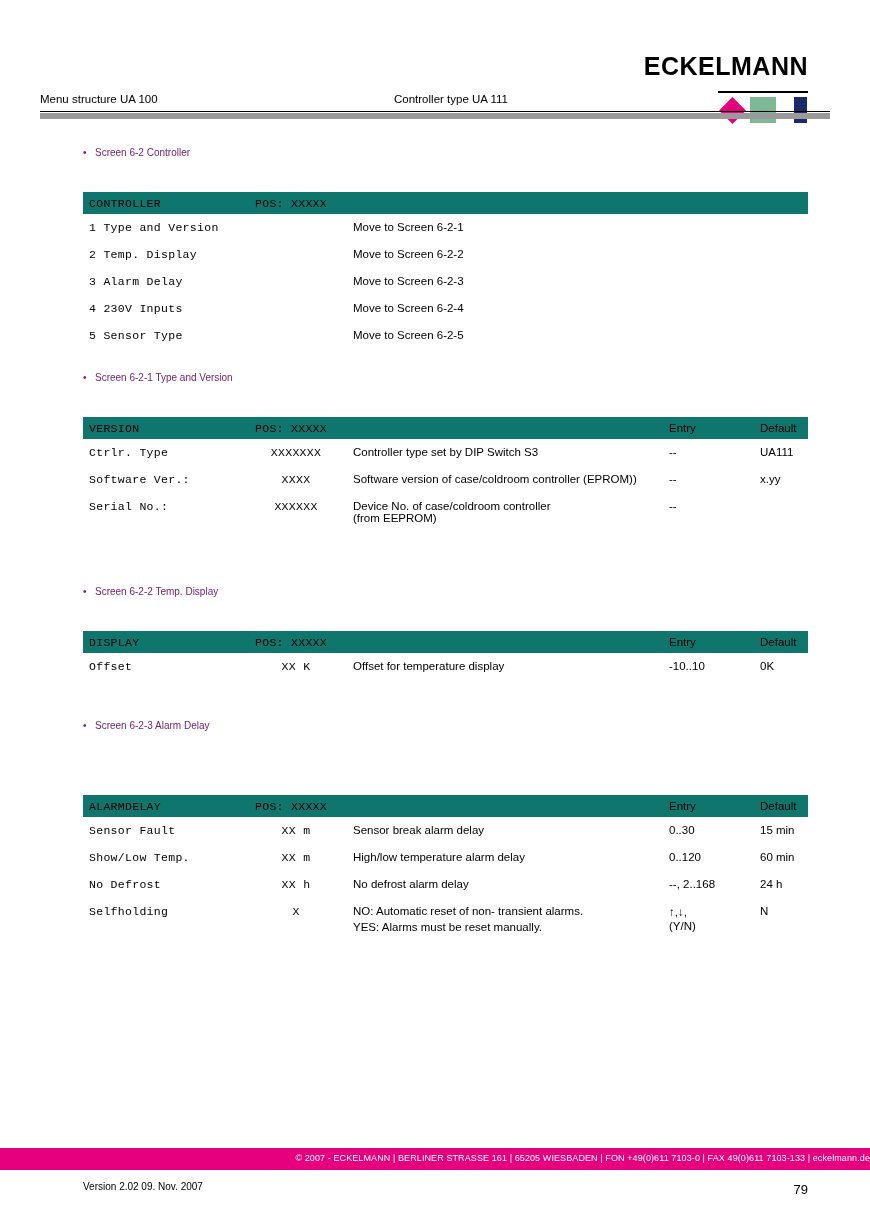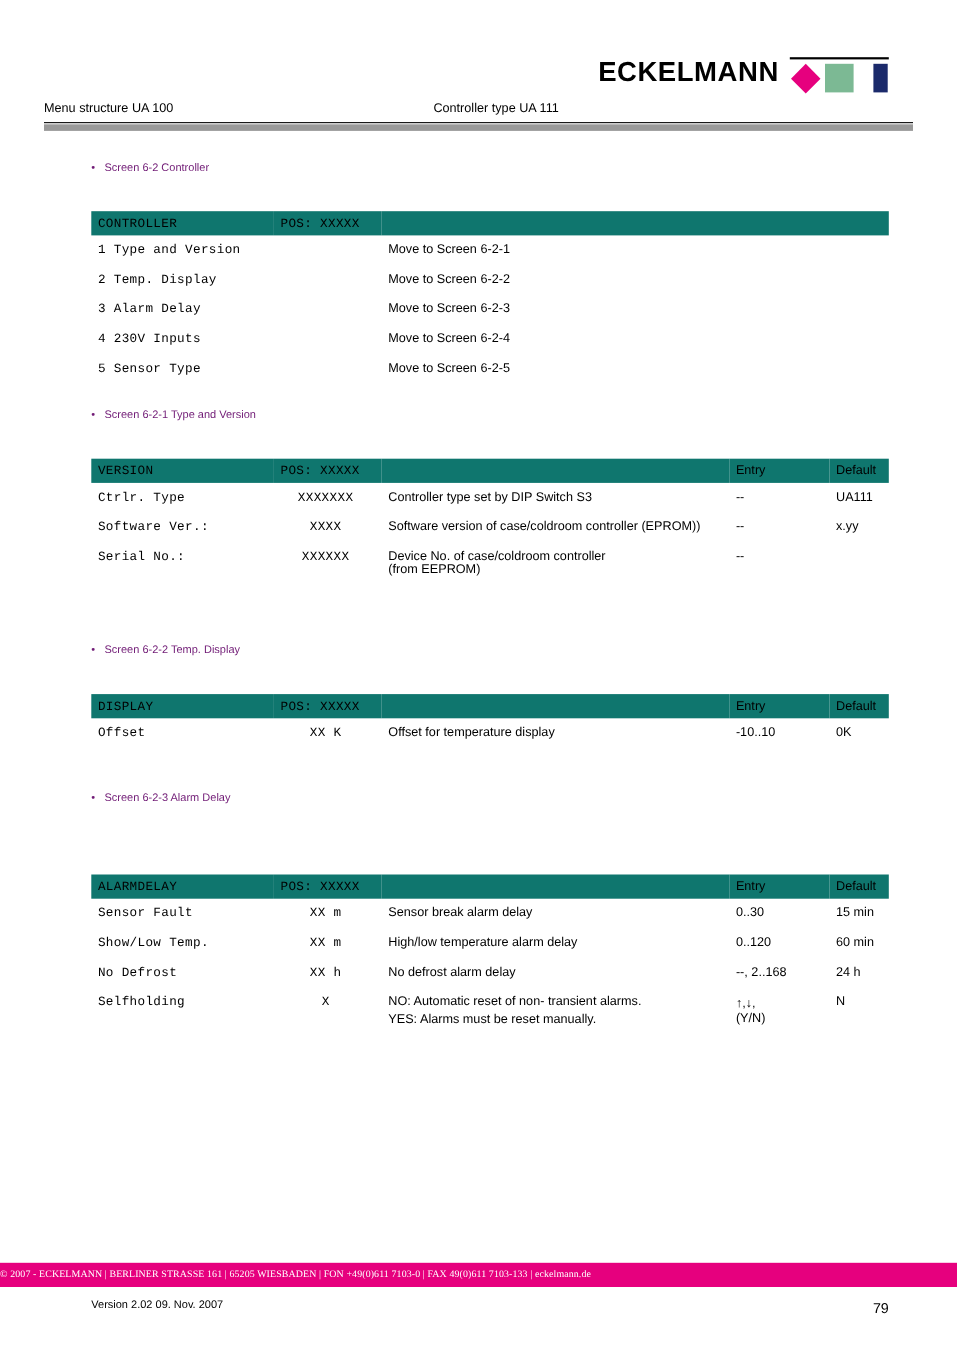--- a/index.html
+++ b/index.html
@@ -20,22 +20,23 @@
     width: 870px;
     height: 1230px;
   }
 
   
   .brand {
     position: absolute;
     top: 52px;
     right: 62px;
     display: flex;
-    align-items: flex-start;
+    align-items: flex-end;
     gap: 10px;
+    flex-direction: column;
   }
   .brand-text {
     font-size: 25px;
     font-weight: bold;
     letter-spacing: 0.5px;
     color: #000;
   }
   .logo {
     display: flex;
     align-items: flex-start;
@@ -165,25 +166,24 @@
     left: 0;
     top: 1148px;
     width: 870px;
     height: 22px;
     background: #e6007e;
   }
   .footer-text {
     position: absolute;
     width: 870px;
     top: 1153px;
-    text-align: left;
+    text-align: right;
     color: #ffffff;
     font-size: 9px;
     letter-spacing: 0.1px;
-    font-family: Liberation Serif, serif;
   }
   .footer-version {
     position: absolute;
     left: 83px;
     top: 1181px;
     font-size: 10px;
   }
   .page-num {
     position: absolute;
     right: 62px;

